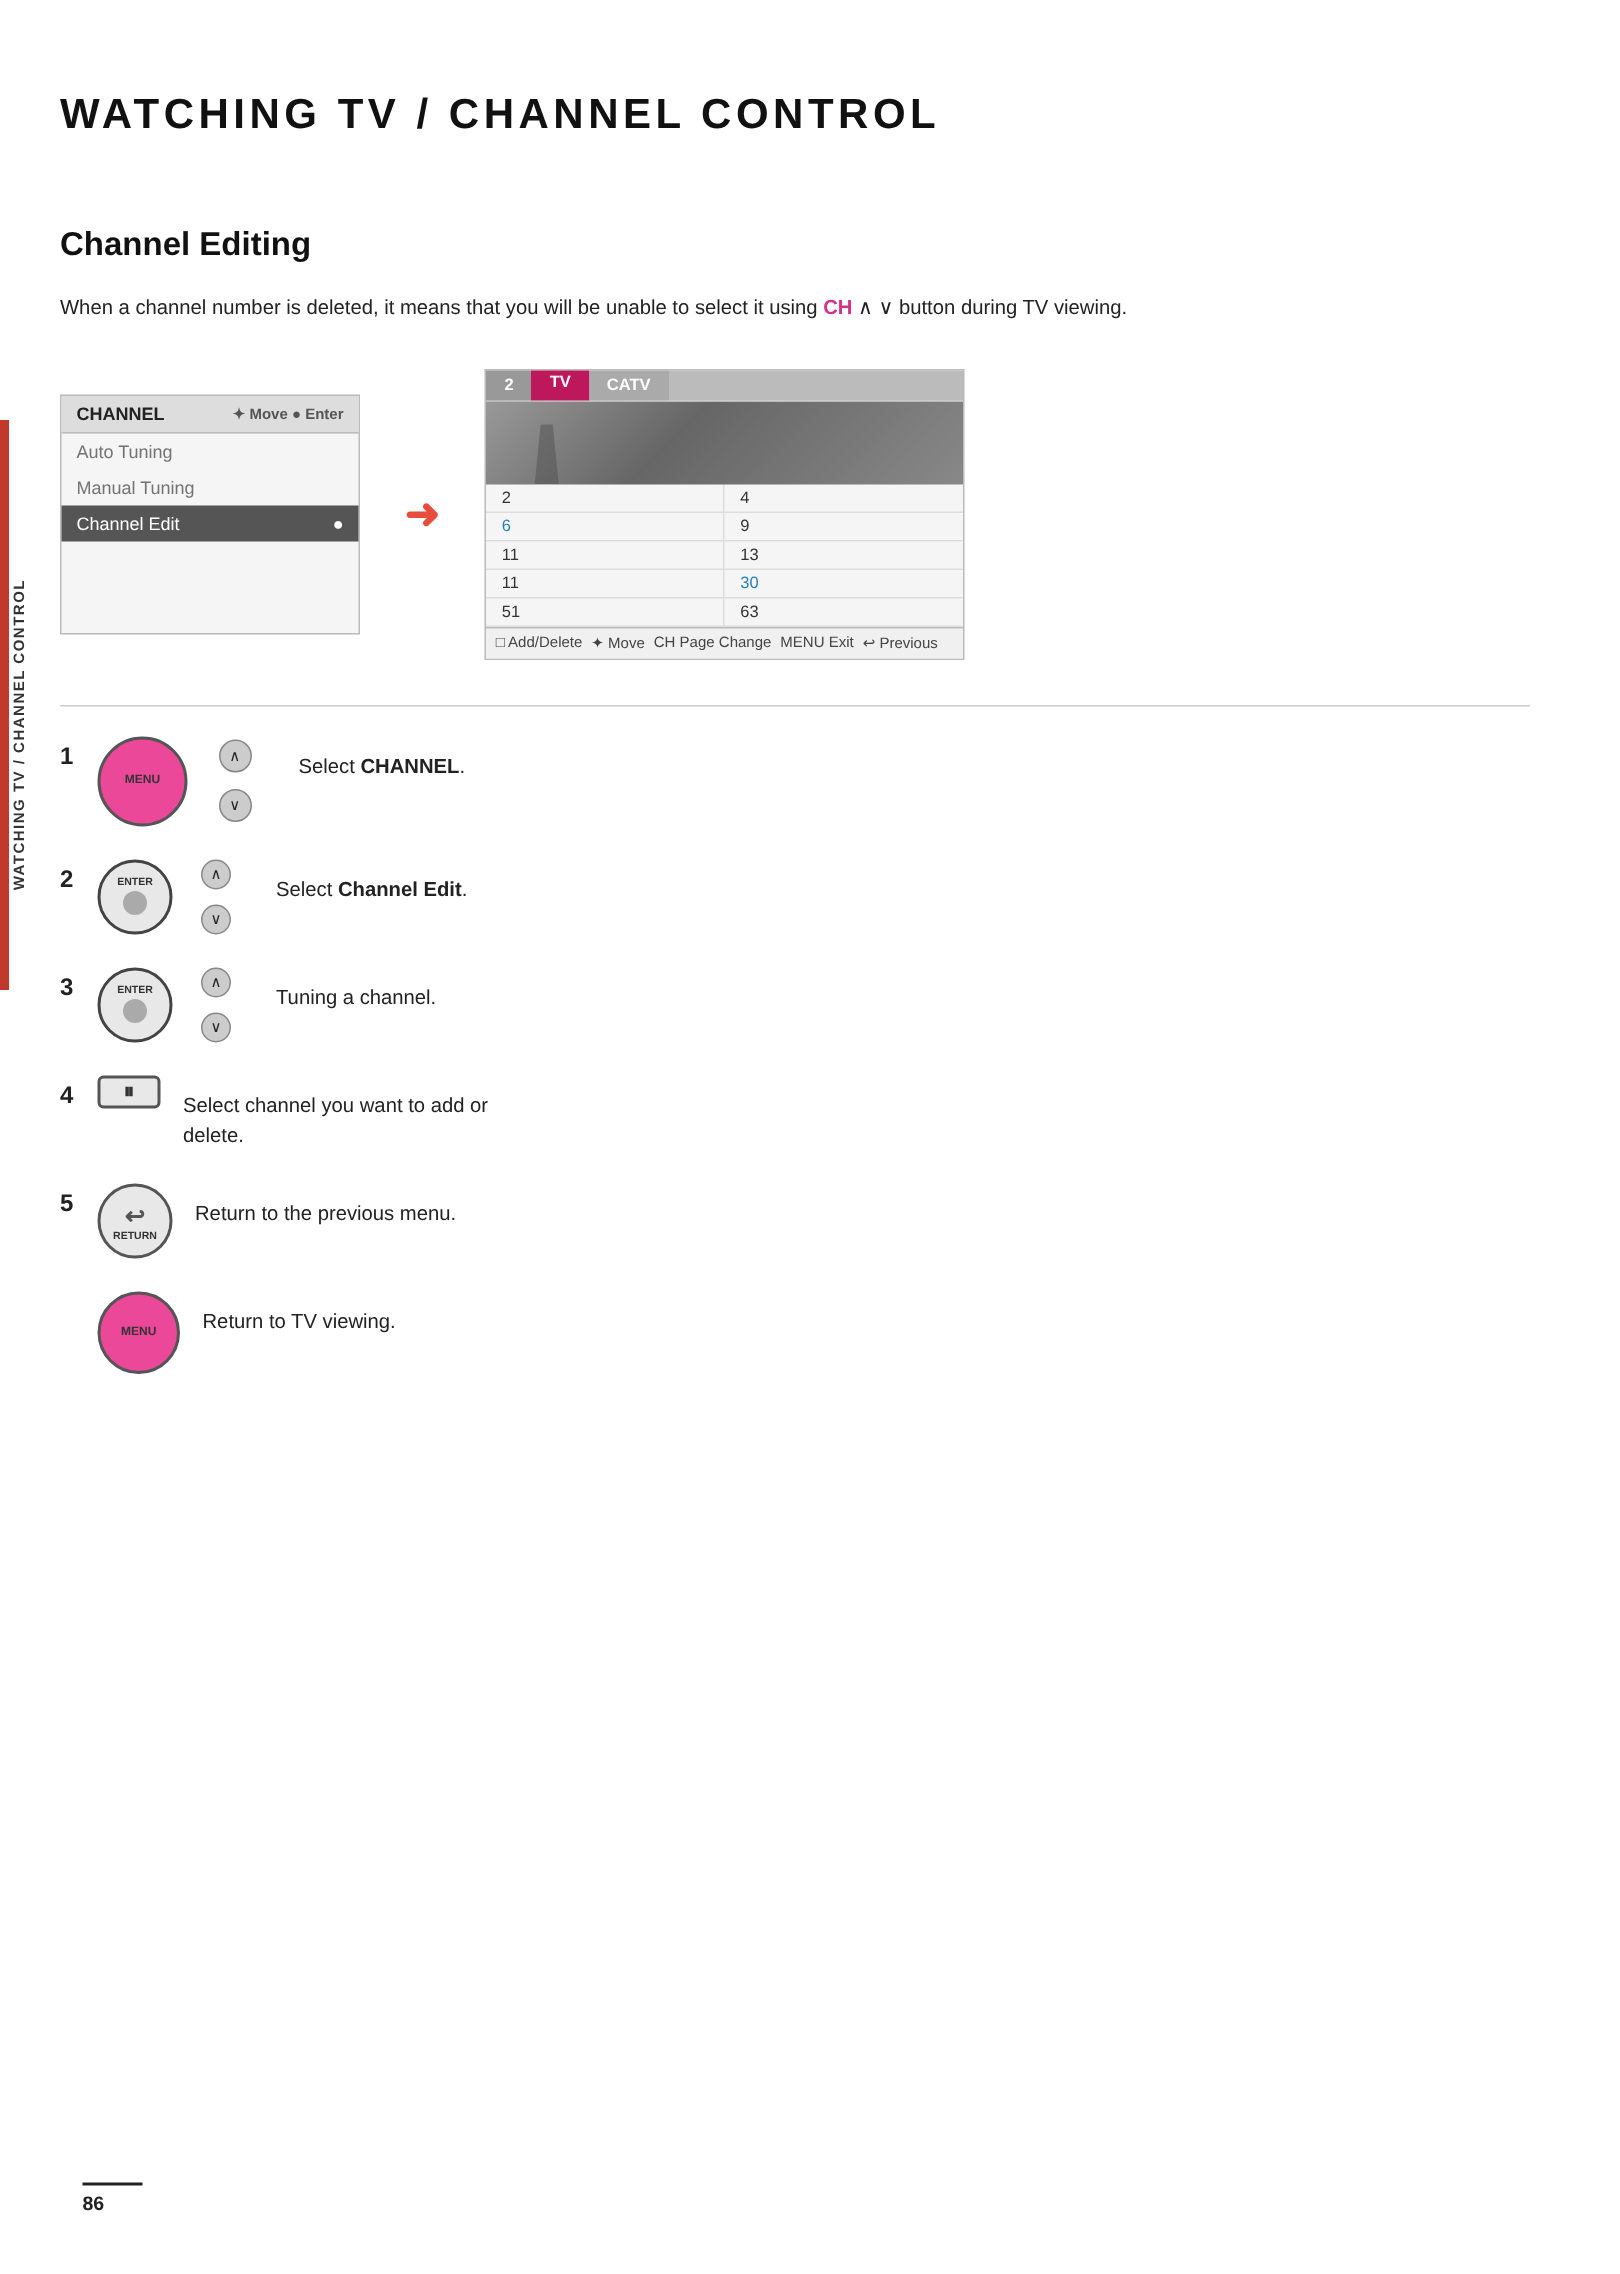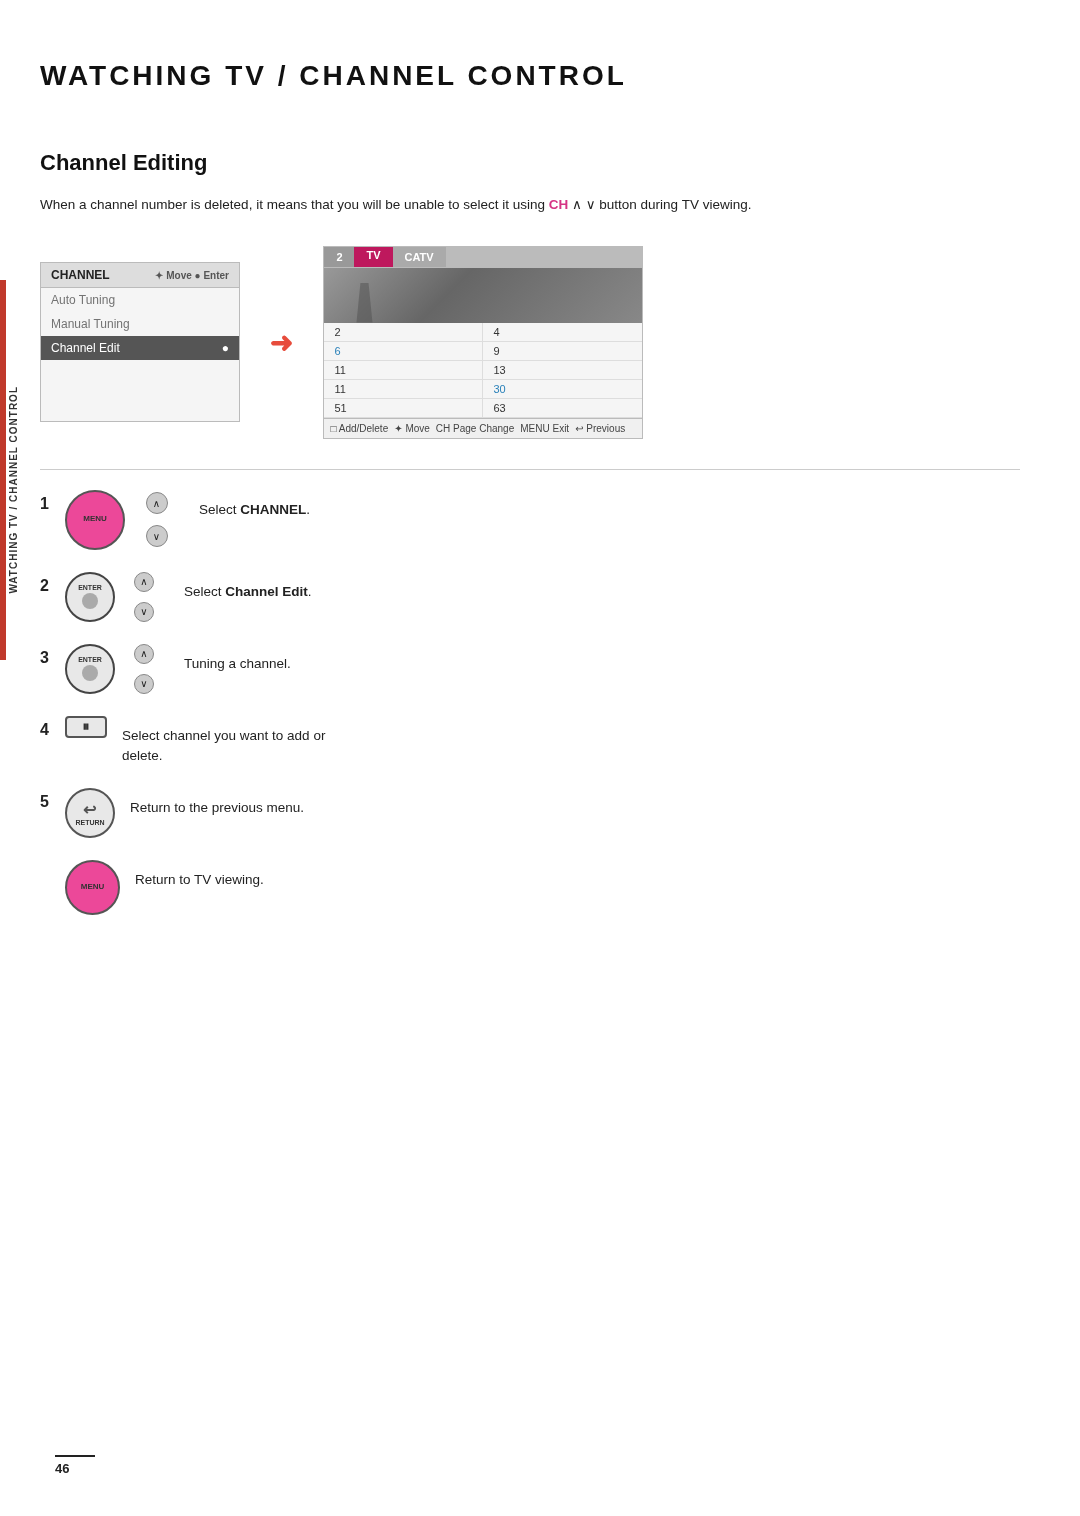--- a/index.html
+++ b/index.html
@@ -497,14 +497,14 @@
         </div>
       </div>
       <div class="step-text">Return to TV viewing.</div>
     </div>
 
   </div>
 </div>
 
 <div class="page-number">
   <div class="page-number-line"></div>
-  <span>46</span>
+  <span>86</span>
 </div>
 
 </body></html>

